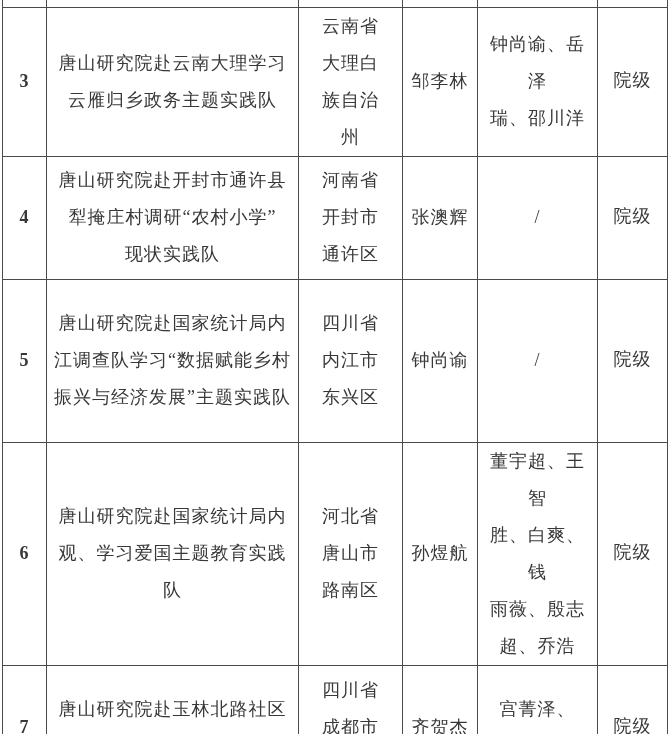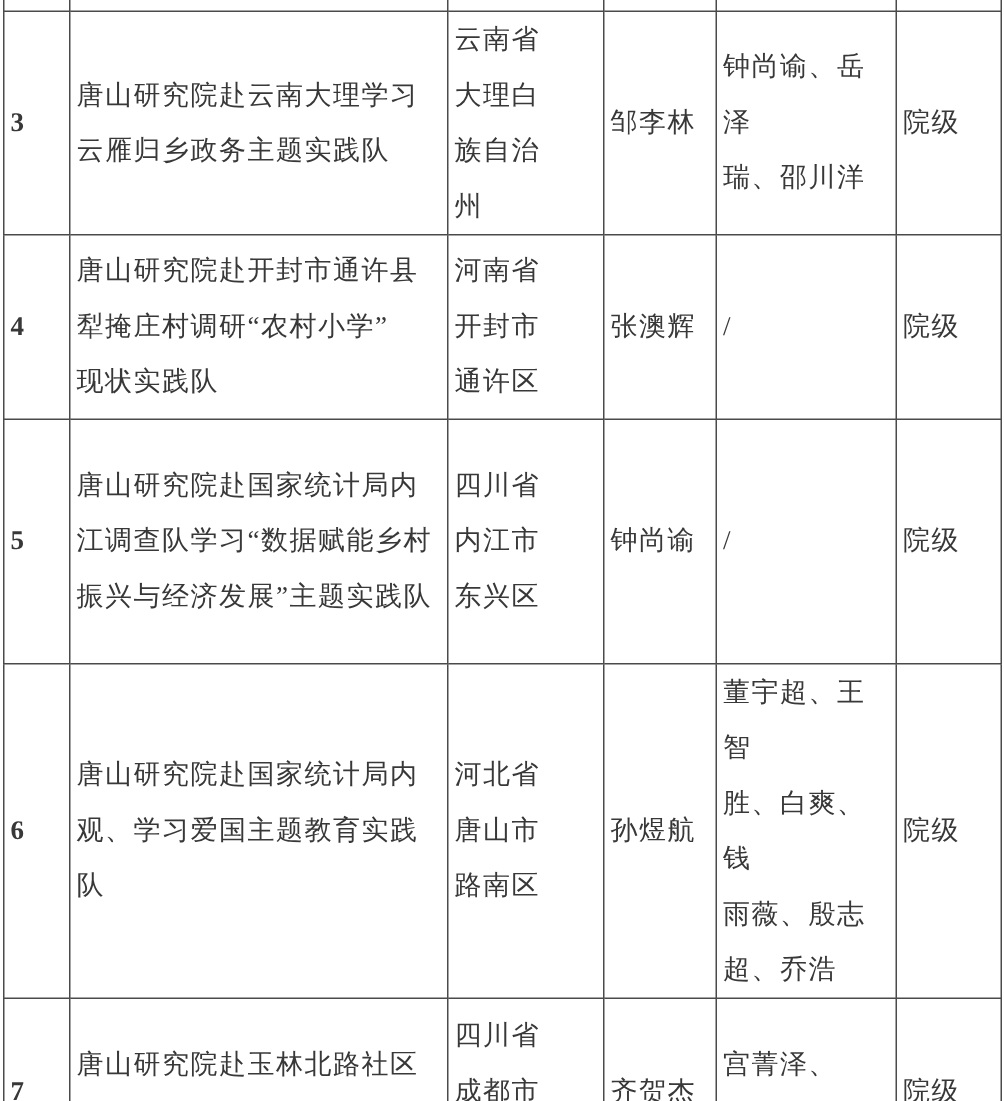--- a/index.html
+++ b/index.html
@@ -24,21 +24,21 @@
     top: 0;
     width: 665px;
     border-collapse: collapse;
     table-layout: fixed;
     border-left: 1px solid #4a4a4a;
     border-right: 1px solid #4a4a4a;
     border-bottom: 3px solid #1c1c1c;
   }
   table.doc-table td {
     border: 1px solid #4a4a4a;
-    text-align: left;
+    text-align: center;
     vertical-align: middle;
     white-space: pre-line;
     font-size: 18px;
     line-height: 37px;
     letter-spacing: 1px;
     padding: 0 4px;
     overflow: hidden;
     margin-left: 25px;
   }
   tr.partial-row td {
@@ -60,20 +60,21 @@
   td.c-loc {
     letter-spacing: 3px;
     padding: 0;
   }
   td.c-leader {
     letter-spacing: 2px;
     padding: 0;
   }
   td.c-level {
     letter-spacing: 2px;
+    font-family: Liberation Mono, monospace;
   }
   td.c-team {
     padding: 0 8px;
   }
   td.c-members {
     padding: 0 6px;
   }
 </style>
 </head>
 <body>

